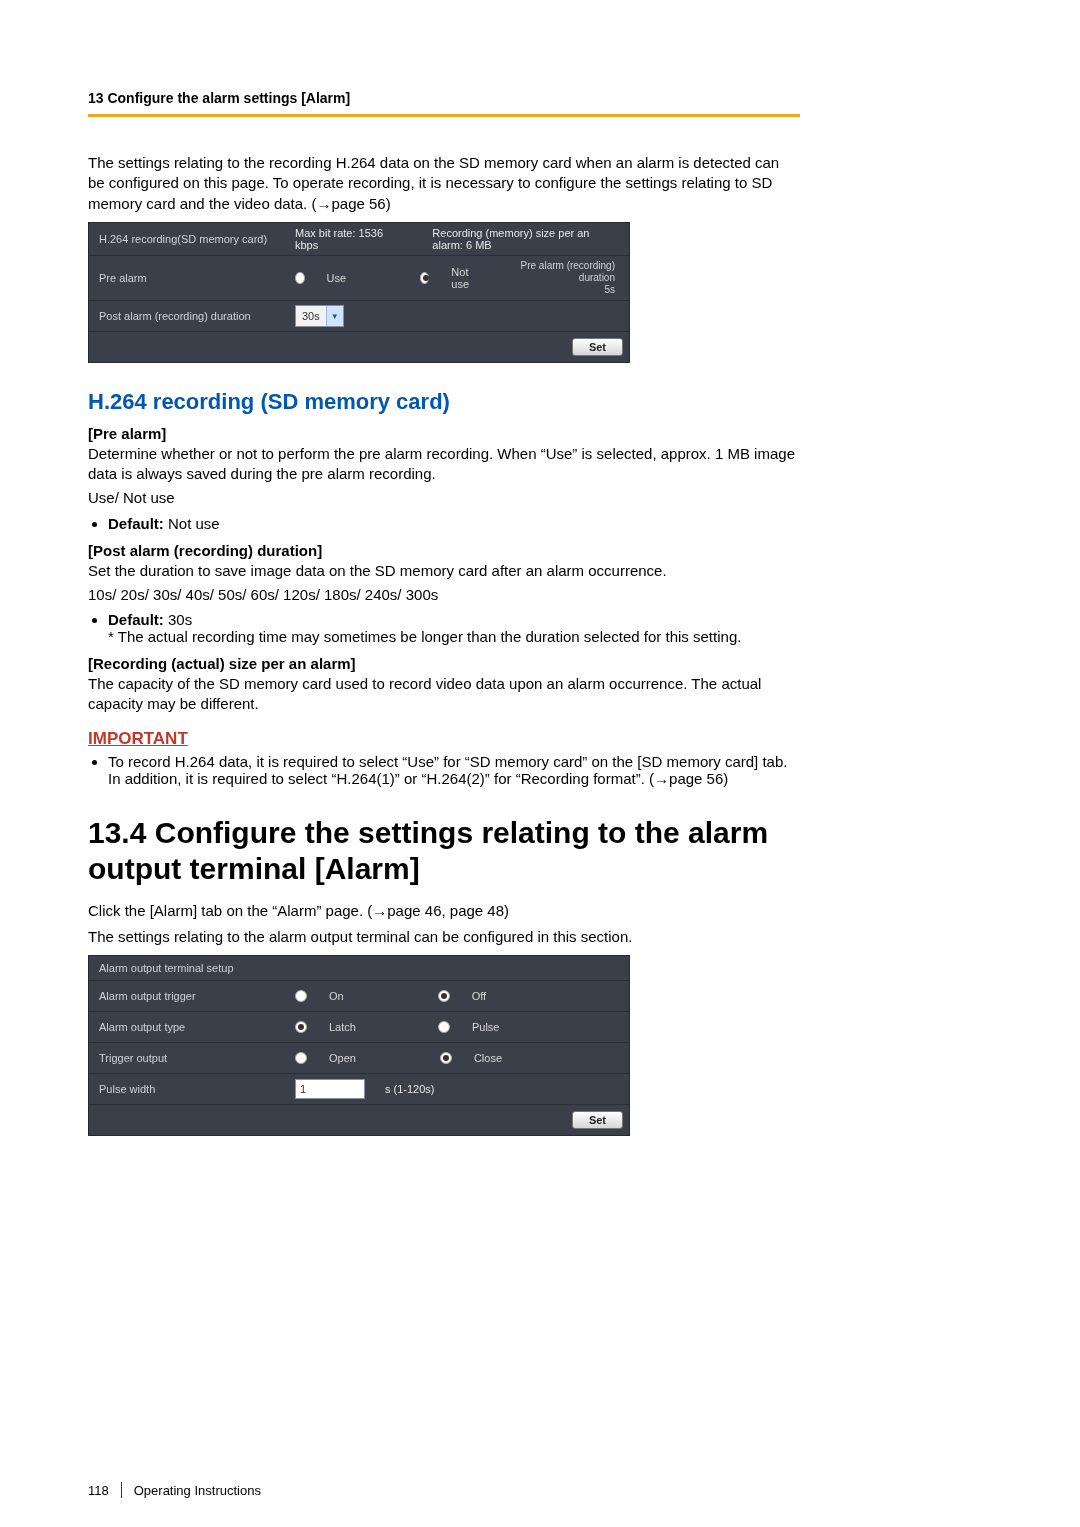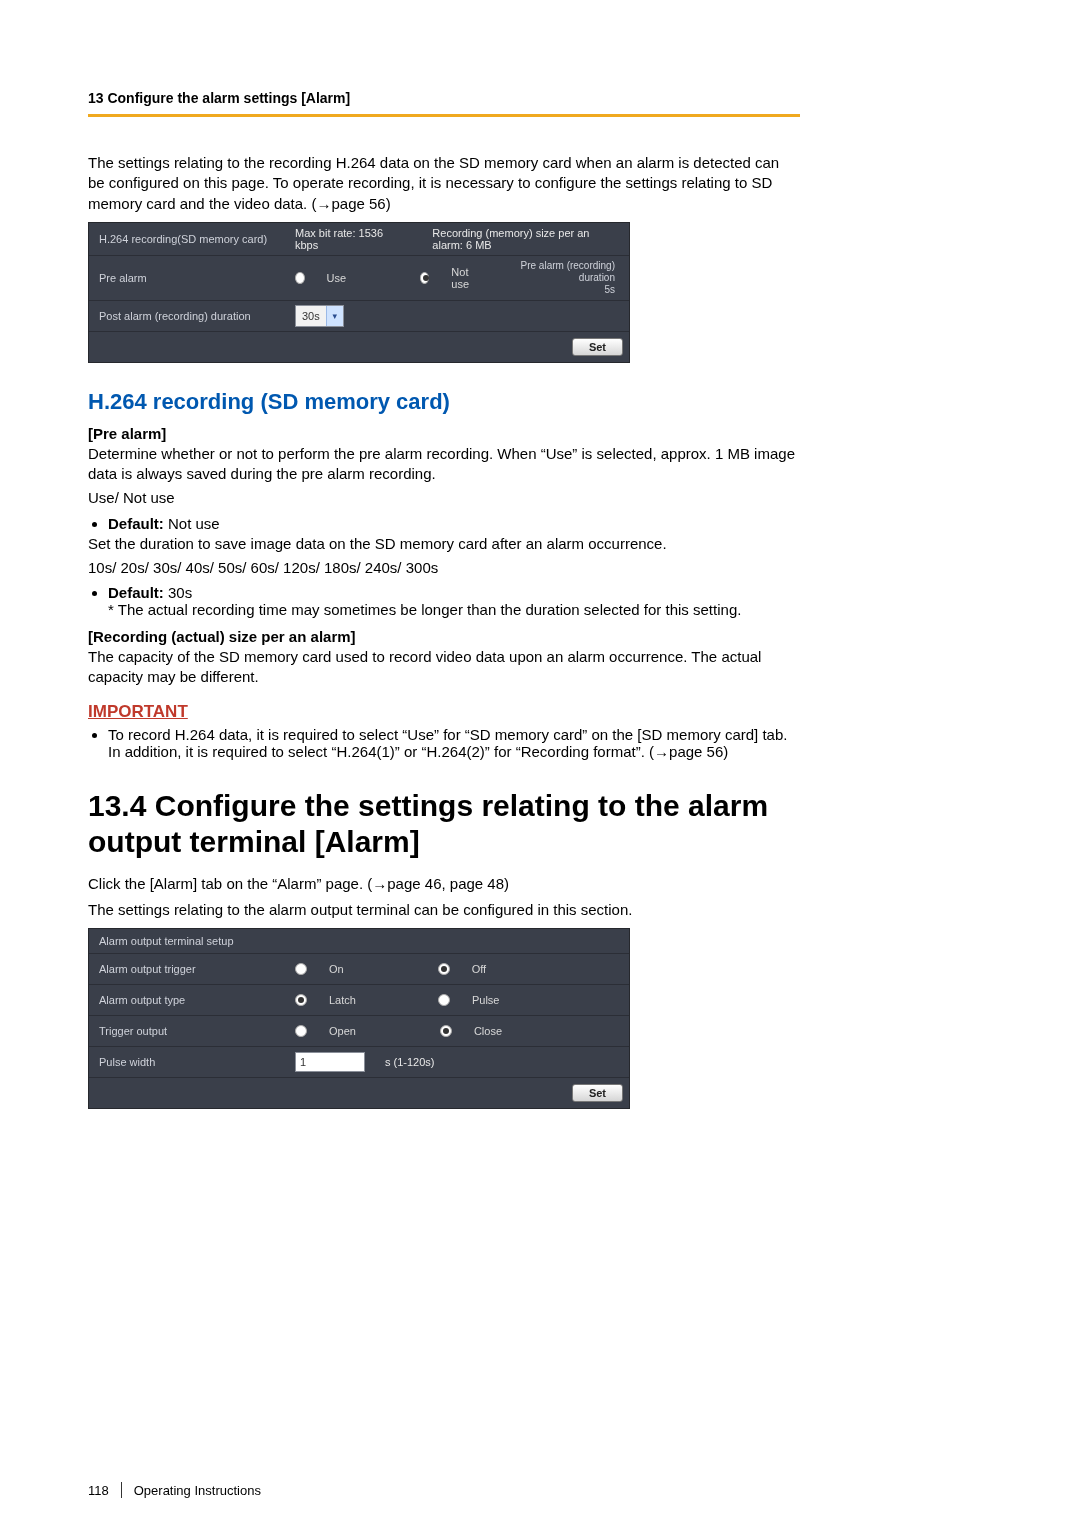--- a/index.html
+++ b/index.html
@@ -222,20 +222,21 @@
   <div class="field-title">[Pre alarm]</div>
   <p class="body-text">Determine whether or not to perform the pre alarm recording. When “Use” is selected, approx. 1 MB image data is always saved during the pre alarm recording.</p>
   <p class="body-text" style="margin-top:-2px;">Use/ Not use</p>
   <ul class="bullets">
     <li>
       <b>Default:</b>
       <span>Not use</span>
     </li>
   </ul>
 
+  <div class="field-title">[Post alarm (recording) duration]</div>
   <p class="body-text">Set the duration to save image data on the SD memory card after an alarm occurrence.</p>
   <p class="body-text" style="margin-top:-2px;">10s/ 20s/ 30s/ 40s/ 50s/ 60s/ 120s/ 180s/ 240s/ 300s</p>
   <ul class="bullets">
     <li>
       <b>Default:</b>
       <span>30s</span>
       <div style="margin-left:0;">* The actual recording time may sometimes be longer than the duration selected for this setting.</div>
     </li>
   </ul>
 

